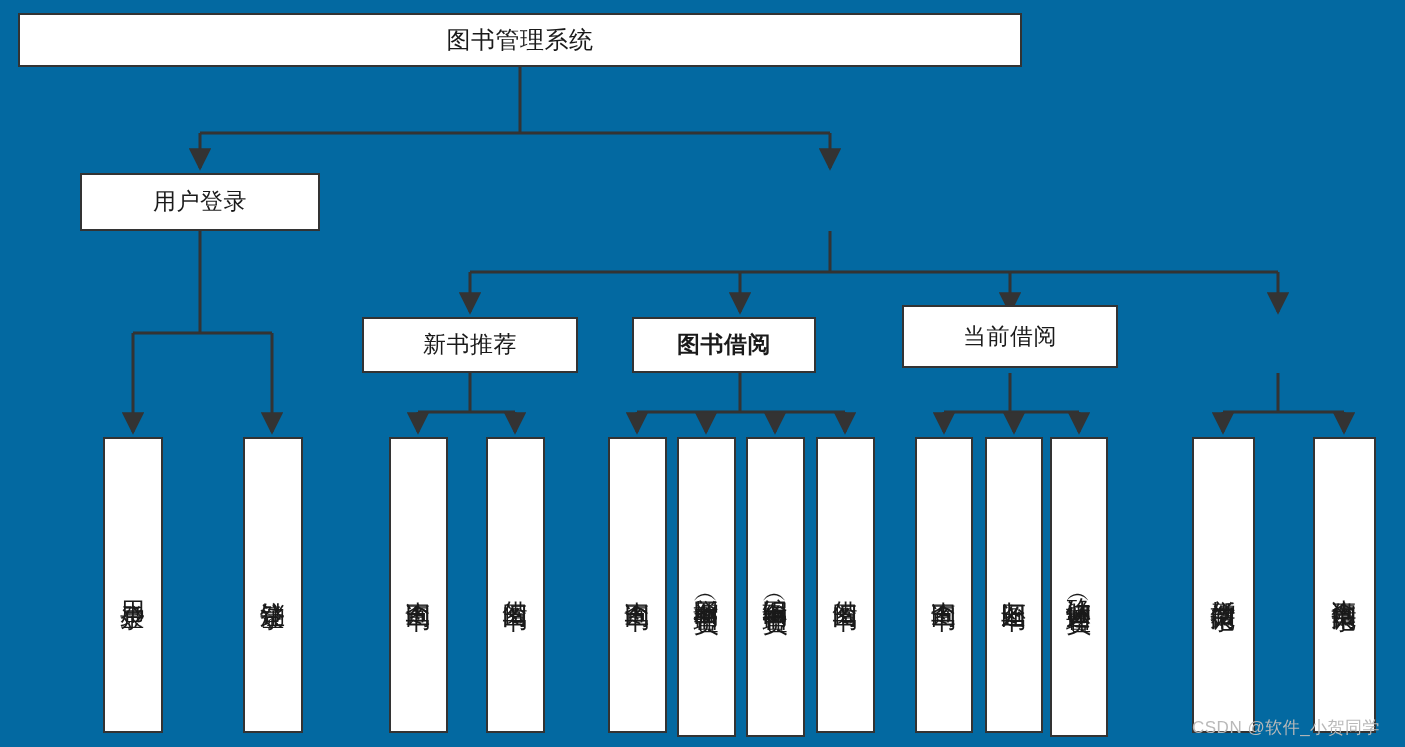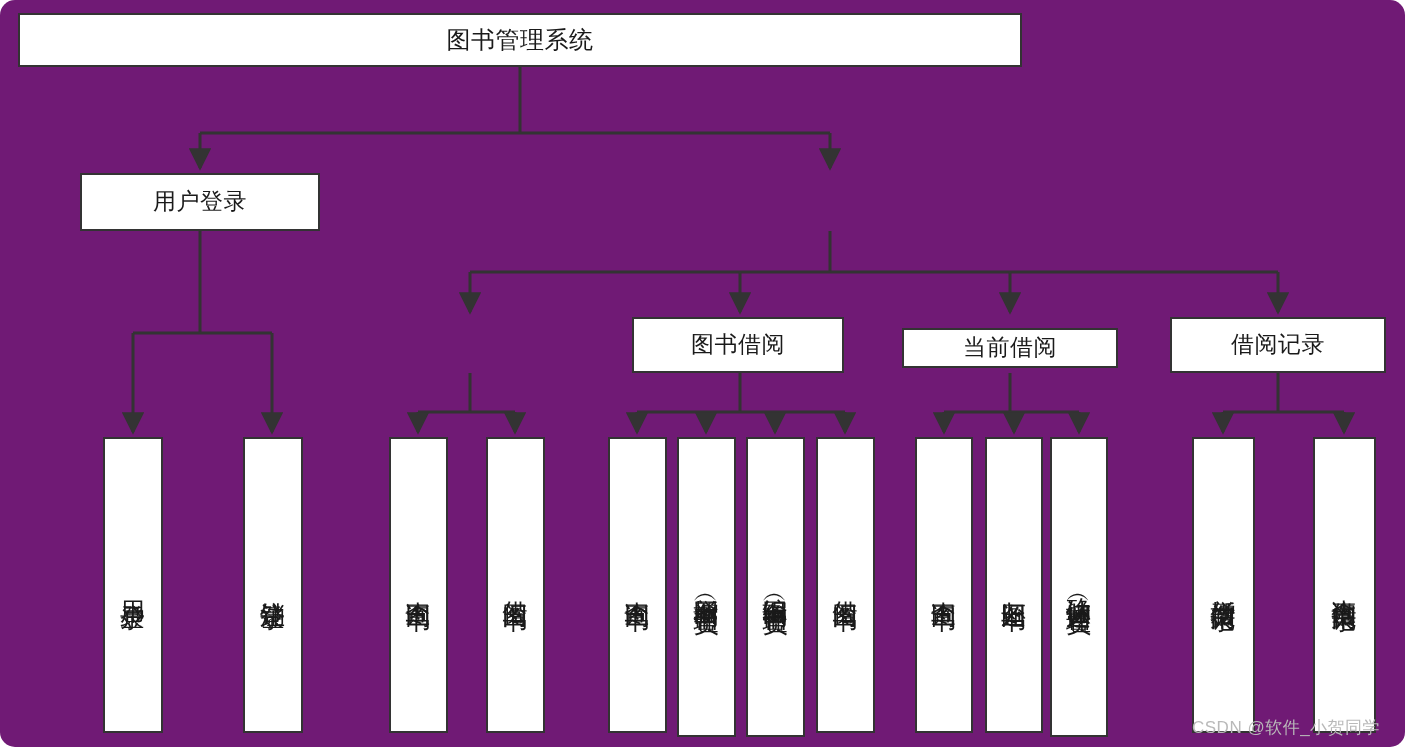--- a/index.html
+++ b/index.html
@@ -2,23 +2,22 @@
 <html><head>
 <meta charset="utf-8">
 <title>图书管理系统 功能结构图</title>
 <style>
   html,body{margin:0;padding:0;background:#ffffff;}
   body{font-family:"Liberation Sans","DejaVu Sans",sans-serif;}
   #canvas{
     position:relative;
     width:1405px;
     height:747px;
-    background:#701a75;
+    background:#0369a1;
     overflow:hidden;
-    border-radius:15px;
   }
   #edges{position:absolute;left:0;top:0;width:1405px;height:747px;}
   .node{
     position:absolute;
     box-sizing:border-box;
     background:#ffffff;
     border:2px solid #333333;
     display:flex;
     align-items:center;
     justify-content:center;
@@ -118,32 +117,32 @@
 
   <div class="node h-node root" style="left:18px;top:13px;width:1004px;height:54px;">
     <span class="lbl">图书管理系统</span>
   </div>
 
   <div class="node h-node" style="left:80px;top:173px;width:240px;height:58px;">
     <span class="lbl">用户登录</span>
   </div>
 
 
+  <div class="node h-node" style="left:362px;top:317px;width:216px;height:56px;">
+    <span class="lbl">新书推荐</span>
+  </div>
 
-  <div class="node h-node" style="left:632px;top:317px;width:212px;height:56px;">
+  <div class="node h-node" style="left:632px;top:317px;width:184px;height:56px;font-weight:bold;">
     <span class="lbl">图书借阅</span>
   </div>
 
-  <div class="node h-node" style="left:902px;top:328px;width:216px;height:40px;">
+  <div class="node h-node" style="left:902px;top:305px;width:216px;height:63px;">
     <span class="lbl">当前借阅</span>
   </div>
 
-  <div class="node h-node" style="left:1170px;top:317px;width:216px;height:56px;">
-    <span class="lbl">借阅记录</span>
-  </div>
 
   <div class="node v-node" style="left:103px;top:437px;width:60px;height:296px;">
     <span class="lbl">用户登录</span>
   </div>
 
   <div class="node v-node" style="left:243px;top:437px;width:60px;height:296px;">
     <span class="lbl">注销登录</span>
   </div>
 
   <div class="node v-node" style="left:389px;top:437px;width:59px;height:296px;">

